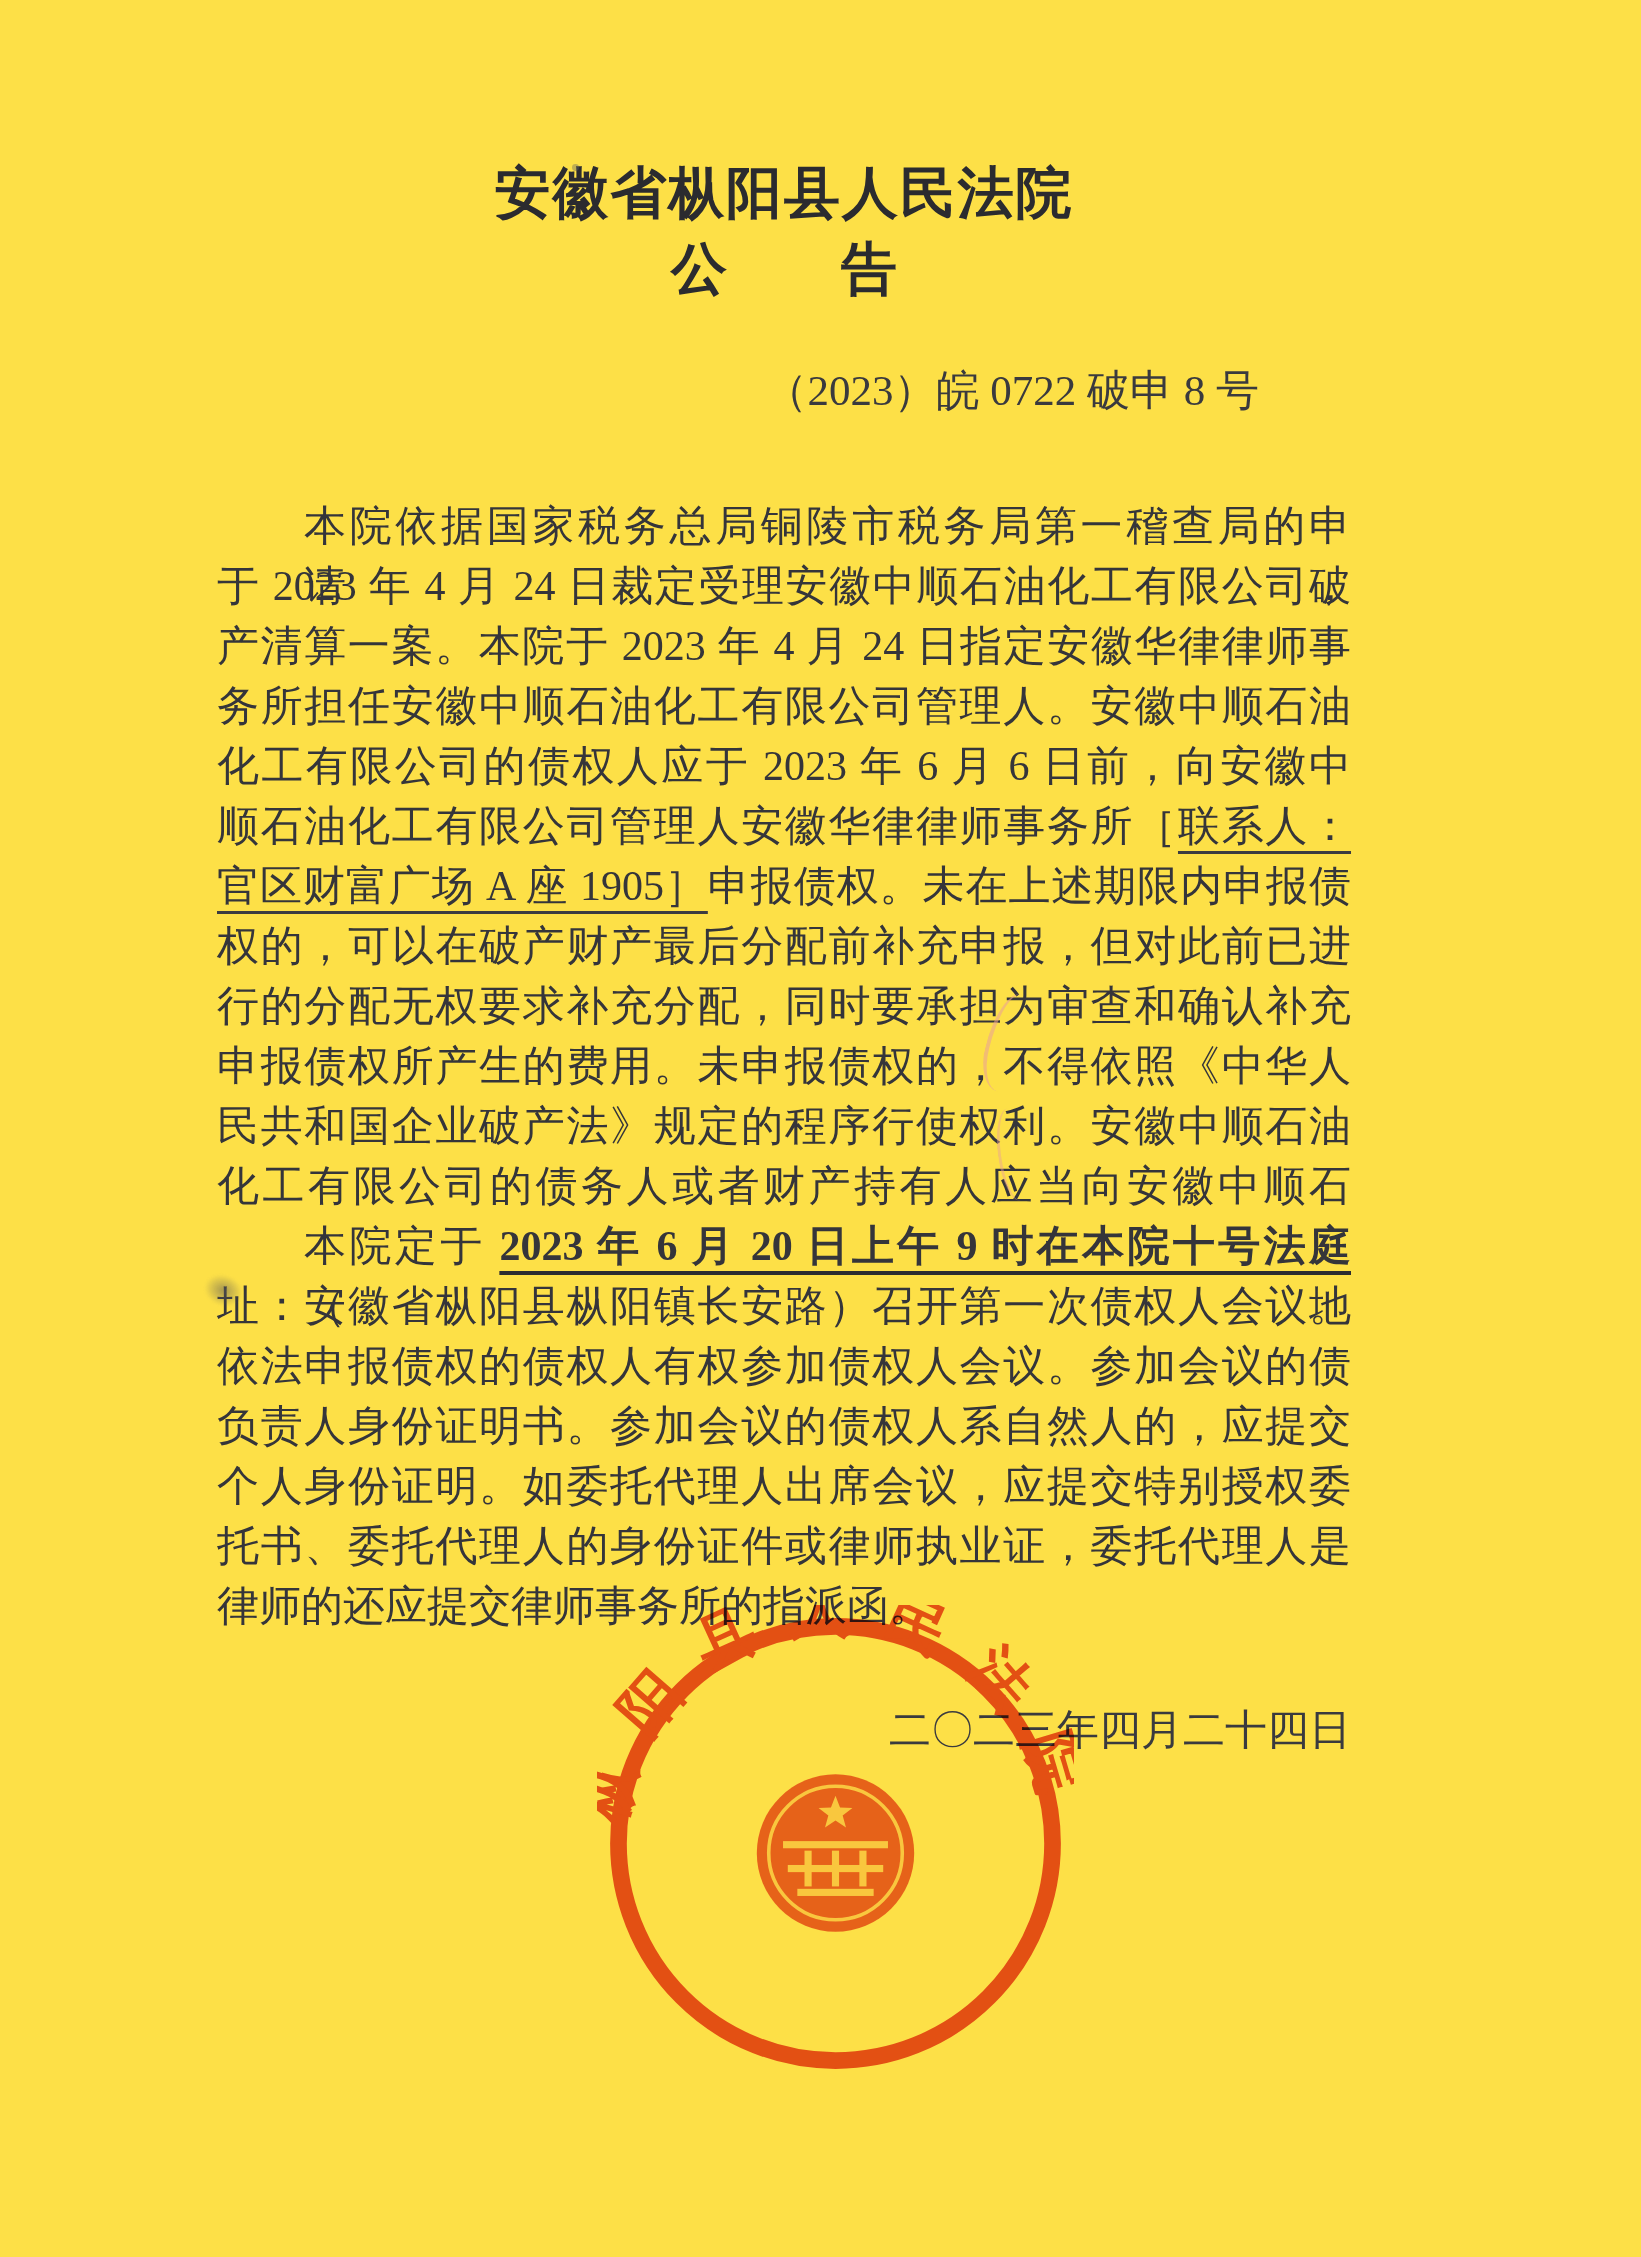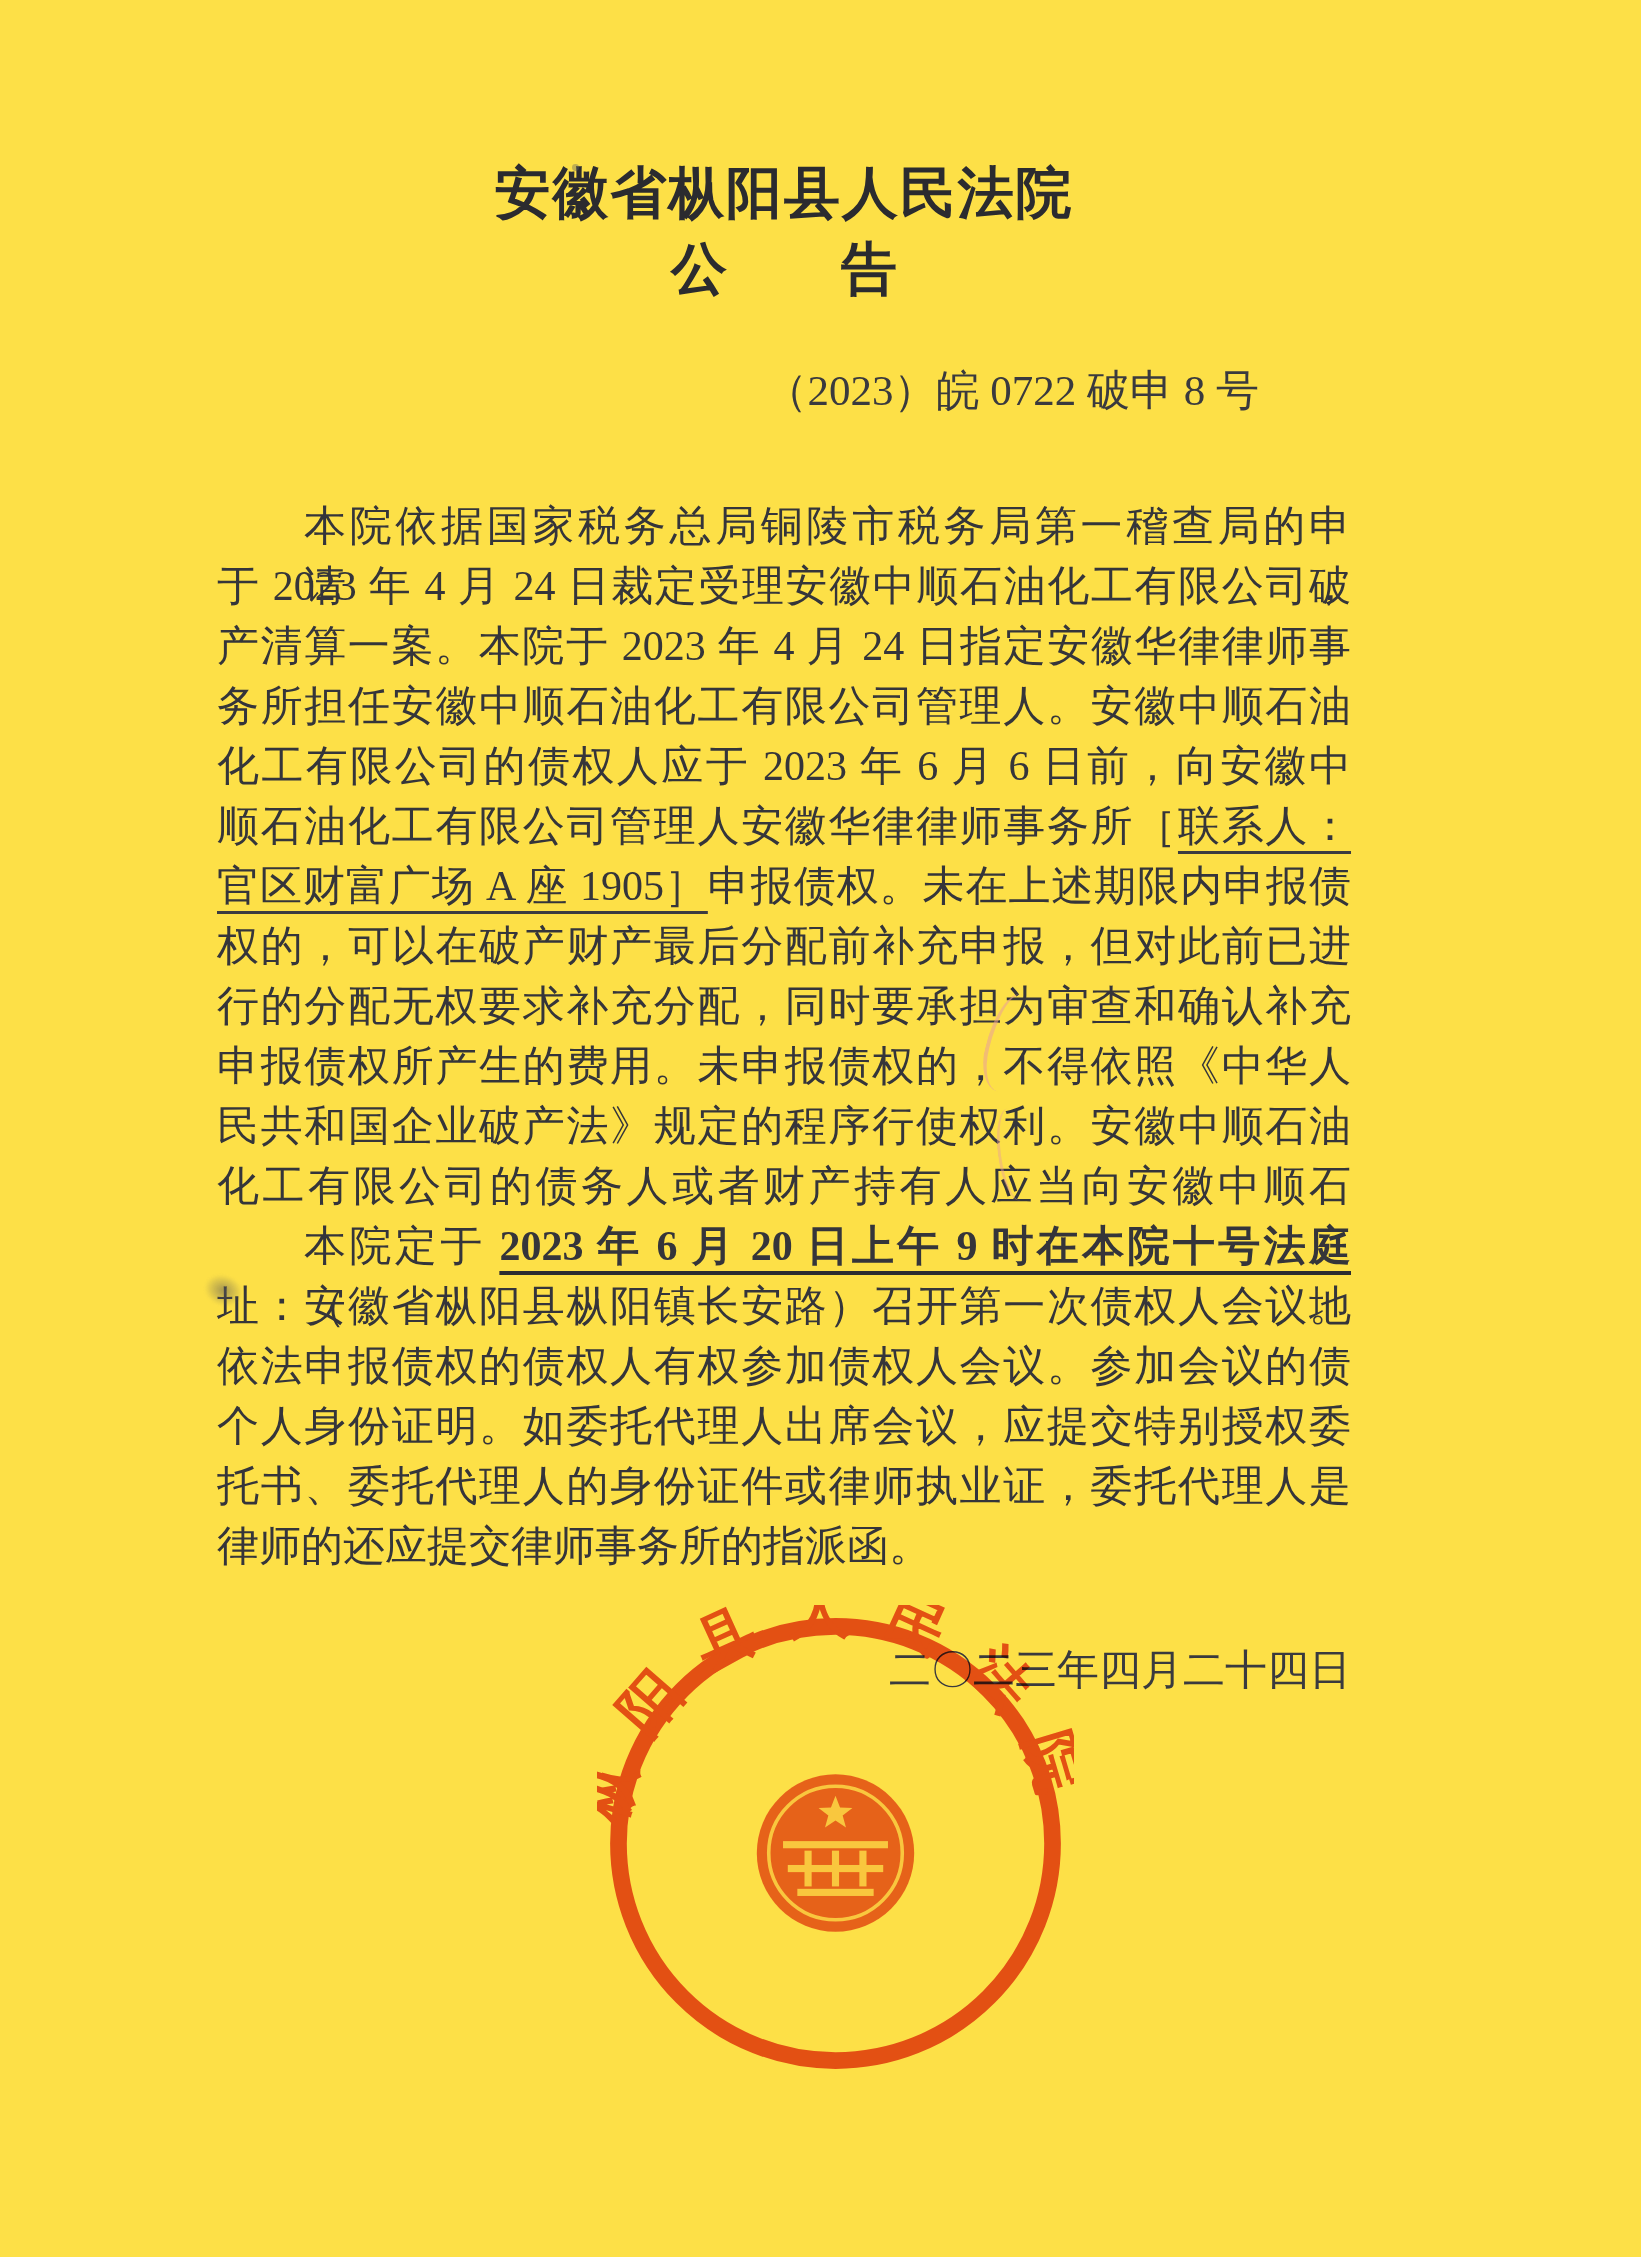--- a/index.html
+++ b/index.html
@@ -116,20 +116,21 @@
         <div class="line just"><span class="seg-normal">顺石油化工有限公司管理人安徽华律律师事务所［</span><span class="seg-underline">联系人：</span></div>
         <div class="line just"><span class="seg-underline">官区财富广场 A 座 1905］</span><span class="seg-normal">申报债权。未在上述期限内申报债</span></div>
         <div class="line just"><span class="seg-normal">权的，可以在破产财产最后分配前补充申报，但对此前已进</span></div>
         <div class="line just"><span class="seg-normal">行的分配无权要求补充分配，同时要承担为审查和确认补充</span></div>
         <div class="line just"><span class="seg-normal">申报债权所产生的费用。未申报债权的，不得依照《中华人</span></div>
         <div class="line just"><span class="seg-normal">民共和国企业破产法》规定的程序行使权利。安徽中顺石油</span></div>
         <div class="line just"><span class="seg-normal">化工有限公司的债务人或者财产持有人应当向安徽中顺石</span></div>
         <div class="line indent just"><span class="seg-normal">本院定于 </span><span class="seg-bold-underline">2023 年 6 月 20 日上午 9 时在本院十号法庭</span><span class="seg-normal">（地</span></div>
         <div class="line just"><span class="seg-normal">址：安徽省枞阳县枞阳镇长安路）召开第一次债权人会议。</span></div>
         <div class="line just"><span class="seg-normal">依法申报债权的债权人有权参加债权人会议。参加会议的债</span></div>
+        <div class="line just"><span class="seg-normal">负责人身份证明书。参加会议的债权人系自然人的，应提交</span></div>
         <div class="line just"><span class="seg-normal">个人身份证明。如委托代理人出席会议，应提交特别授权委</span></div>
         <div class="line just"><span class="seg-normal">托书、委托代理人的身份证件或律师执业证，委托代理人是</span></div>
         <div class="line"><span class="seg-normal">律师的还应提交律师事务所的指派函。</span></div>
       </div>
 
     <div class="date-line">二〇二三年四月二十四日</div>
   </div>
 
   <svg class="seal" viewBox="0 0 200 200" aria-hidden="true">
     <defs>

